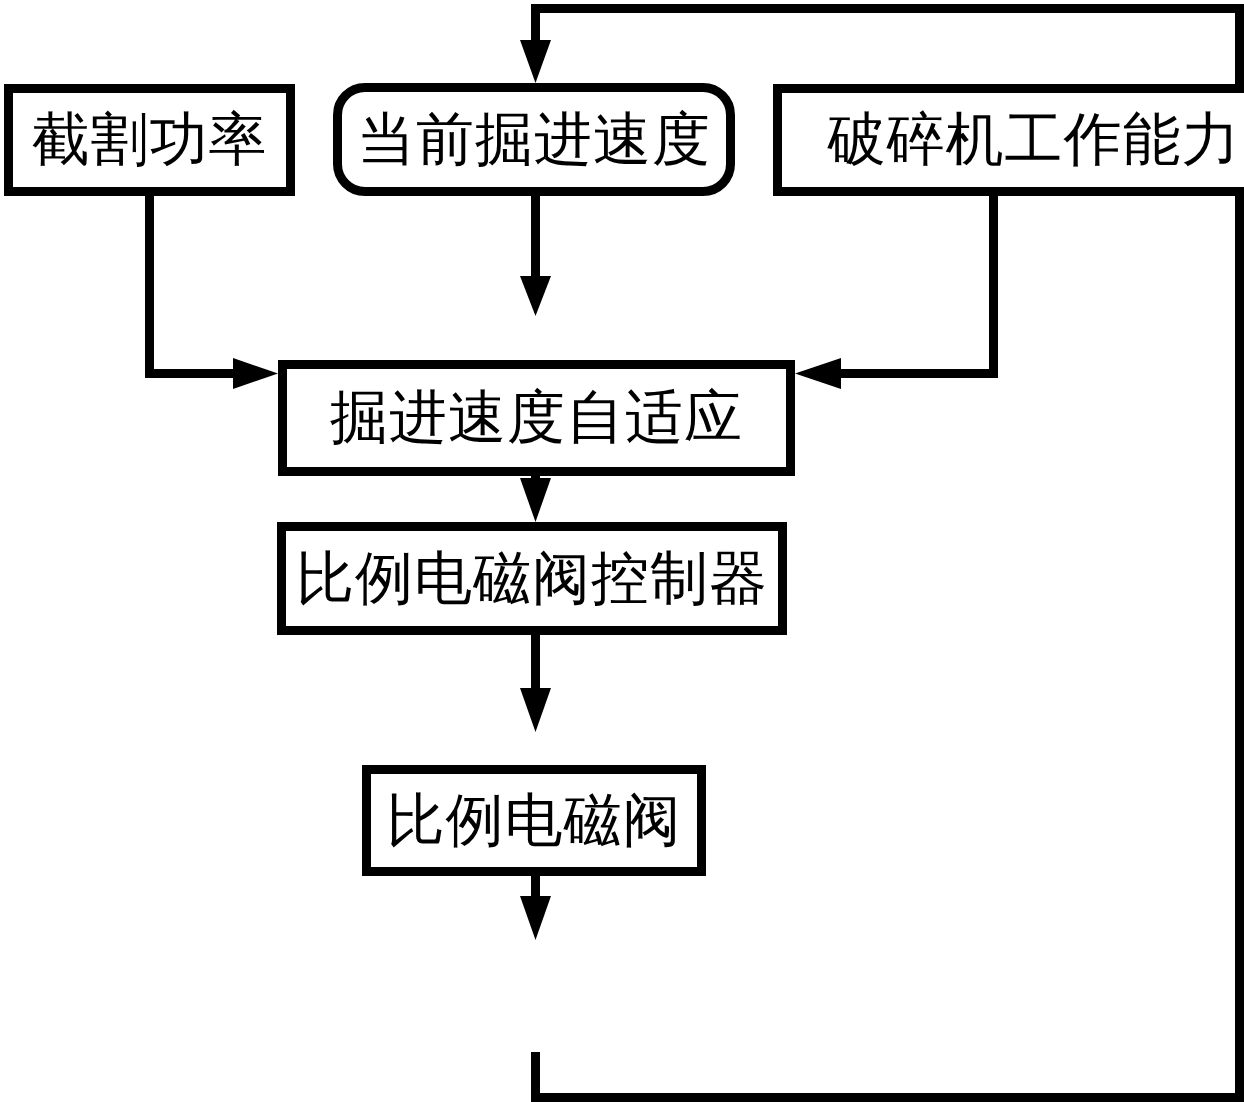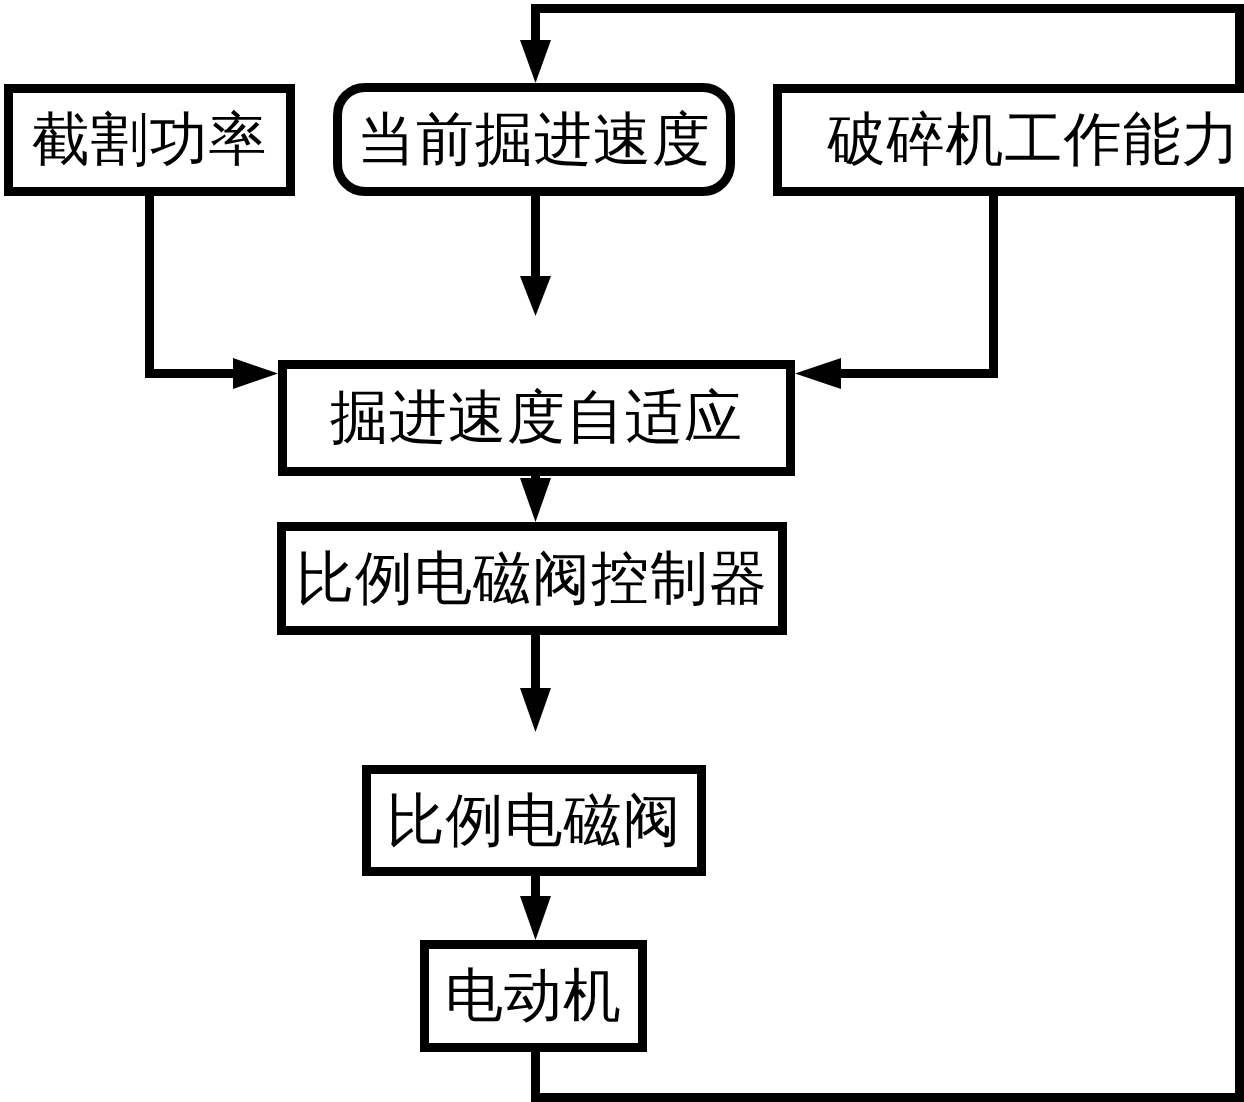--- a/index.html
+++ b/index.html
@@ -113,17 +113,14 @@
   </div>
 
   <div class="node" id="node-valve-controller">
     <span>比例电磁阀控制器</span>
   </div>
 
   <div class="node" id="node-prop-valve">
     <span>比例电磁阀</span>
   </div>
 
-  <div class="node" id="node-motor">
-    <span>电动机</span>
-  </div>
 
 </div>
 
 </body></html>

